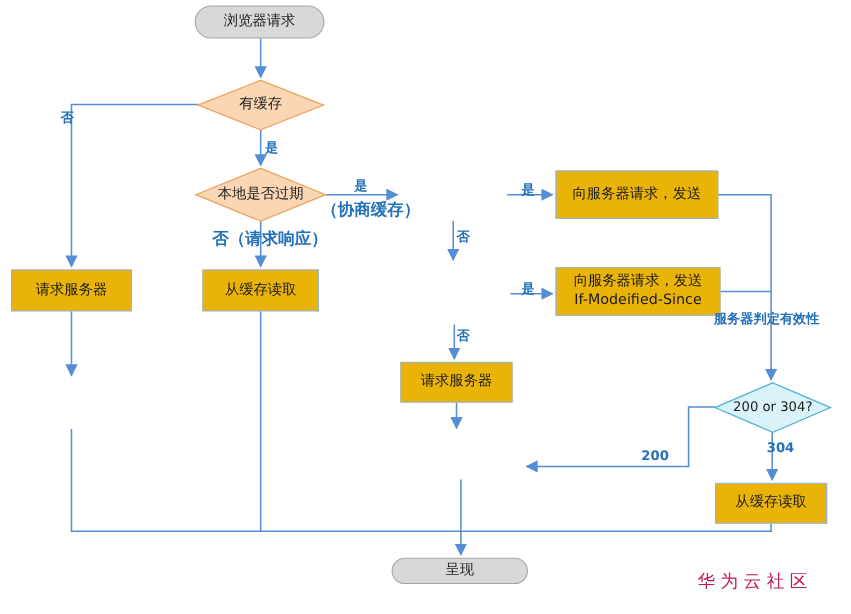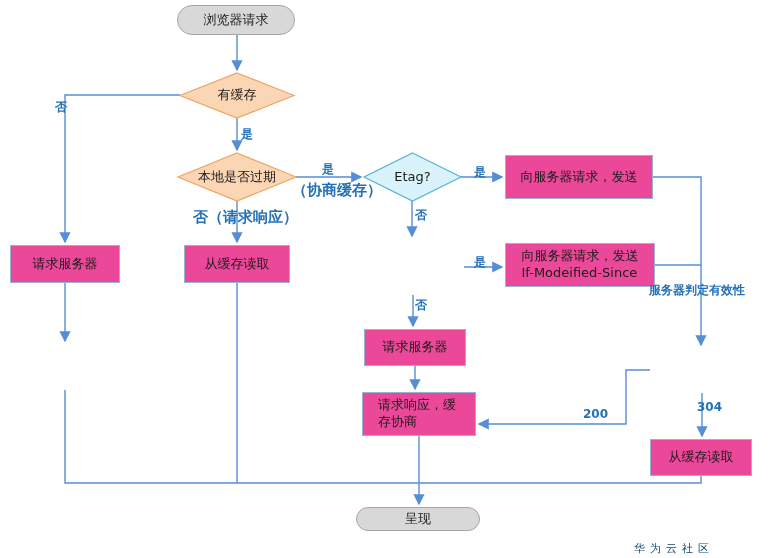--- a/index.html
+++ b/index.html
@@ -2,34 +2,34 @@
 <html><head>
 <meta charset="utf-8">
 <style>
   *{margin:0;padding:0;box-sizing:border-box}
   html,body{background:#fff}
   body{font-family:"DejaVu Sans","Liberation Sans",sans-serif}
   .canvas{position:relative;width:774px;height:558px;background:#fff;overflow:hidden}
   .edges{position:absolute;inset:0;width:774px;height:558px;pointer-events:none}
   .edge{fill:none;stroke:#558ed5;stroke-width:1.4}
   .node{position:absolute;display:flex;align-items:center;justify-content:center;
-        font-size:13px;color:#1a1a1a;line-height:1.3}
+        text-align:center;font-size:13px;color:#1a1a1a;line-height:1.3}
   .terminator{background:#d8d8d8;border:1px solid #a6a6a6;border-radius:17px;color:#222}
-  .rect{background:#ec4899;border:1px solid #94b3d7}
+  .rect{background:#eab308;border:1px solid #94b3d7}
   .diamond{background:transparent}
   .diamond > svg{position:absolute;inset:0;width:100%;height:100%;overflow:visible}
   .diamond .nlabel{position:relative;z-index:1}
   .diamond.orange polygon{fill:#fbd6b4;stroke:#eda561;stroke-width:1.2}
   .diamond.cyan polygon{fill:#daf2f9;stroke:#55b4d4;stroke-width:1.2}
   .wrap84{display:inline-block;width:84px;word-break:break-all}
   .wrap82{display:inline-block;width:82px;word-break:break-all}
   .wrap78{display:inline-block;width:78px;word-break:break-word}
   .elabel{position:absolute;color:#2471b8;font-size:12px;font-weight:bold;white-space:nowrap}
   .elabel.small{font-size:15px}
-  .watermark{position:absolute;left:634px;top:541px;color:#0c4a6e;font-size:11px;letter-spacing:5px}
+  .watermark{position:absolute;left:634px;top:519px;color:#be185d;font-size:16px;letter-spacing:5px}
 </style>
 </head>
 <body>
 
 <div class="canvas">
 
   <svg class="edges">
     <defs>
       <marker id="arrow" viewBox="0 0 8 8" refX="7" refY="4" markerWidth="8" markerHeight="8" orient="auto">
         <path d="M0,0 L8,4 L0,8 Z" fill="#558ed5"></path>
@@ -67,26 +67,20 @@
     <span class="nlabel">有缓存</span>
   </div>
 
   <div class="node diamond orange" style="left:178px;top:153px;width:118px;height:48px">
     <svg viewBox="0 0 100 60" preserveAspectRatio="none">
       <polygon points="50,0 100,30 50,60 0,30" vector-effect="non-scaling-stroke"></polygon>
     </svg>
     <span class="nlabel">本地是否过期</span>
   </div>
 
-  <div class="node diamond cyan" style="left:364px;top:153px;width:97px;height:48px">
-    <svg viewBox="0 0 100 60" preserveAspectRatio="none">
-      <polygon points="50,0 100,30 50,60 0,30" vector-effect="non-scaling-stroke"></polygon>
-    </svg>
-    <span class="nlabel">Etag?</span>
-  </div>
 
 
   <div class="node rect" style="left:505px;top:155px;width:148px;height:44px">
     <span class="nlabel">
       <span style="display:block">向服务器请求，发送</span>
     </span>
   </div>
 
   <div class="node rect" style="left:505px;top:243px;width:150px;height:44px">
     <span class="nlabel">
@@ -101,24 +95,27 @@
 
 
   <div class="node rect" style="left:184px;top:245px;width:106px;height:38px">
     <span class="nlabel">从缓存读取</span>
   </div>
 
   <div class="node rect" style="left:364px;top:329px;width:102px;height:37px">
     <span class="nlabel">请求服务器</span>
   </div>
 
-  <div class="node rect" style="left:362px;top:392px;width:114px;height:44px">
-    <span class="nlabel wrap82">请求响应，缓存协商</span>
+
+  <div class="node diamond cyan" style="left:650px;top:348px;width:105px;height:45px">
+    <svg viewBox="0 0 100 60" preserveAspectRatio="none">
+      <polygon points="50,0 100,30 50,60 0,30" vector-effect="non-scaling-stroke"></polygon>
+    </svg>
+    <span class="nlabel" style="font-size:12px">200 or 304?</span>
   </div>
-
 
   <div class="node rect" style="left:650px;top:439px;width:102px;height:37px">
     <span class="nlabel">从缓存读取</span>
   </div>
 
   <div class="node terminator" style="left:356px;top:507px;width:124px;height:24px">
     <span class="nlabel">呈现</span>
   </div>
 
   <div class="elabel" style="left:55px;top:99px">否</div>

